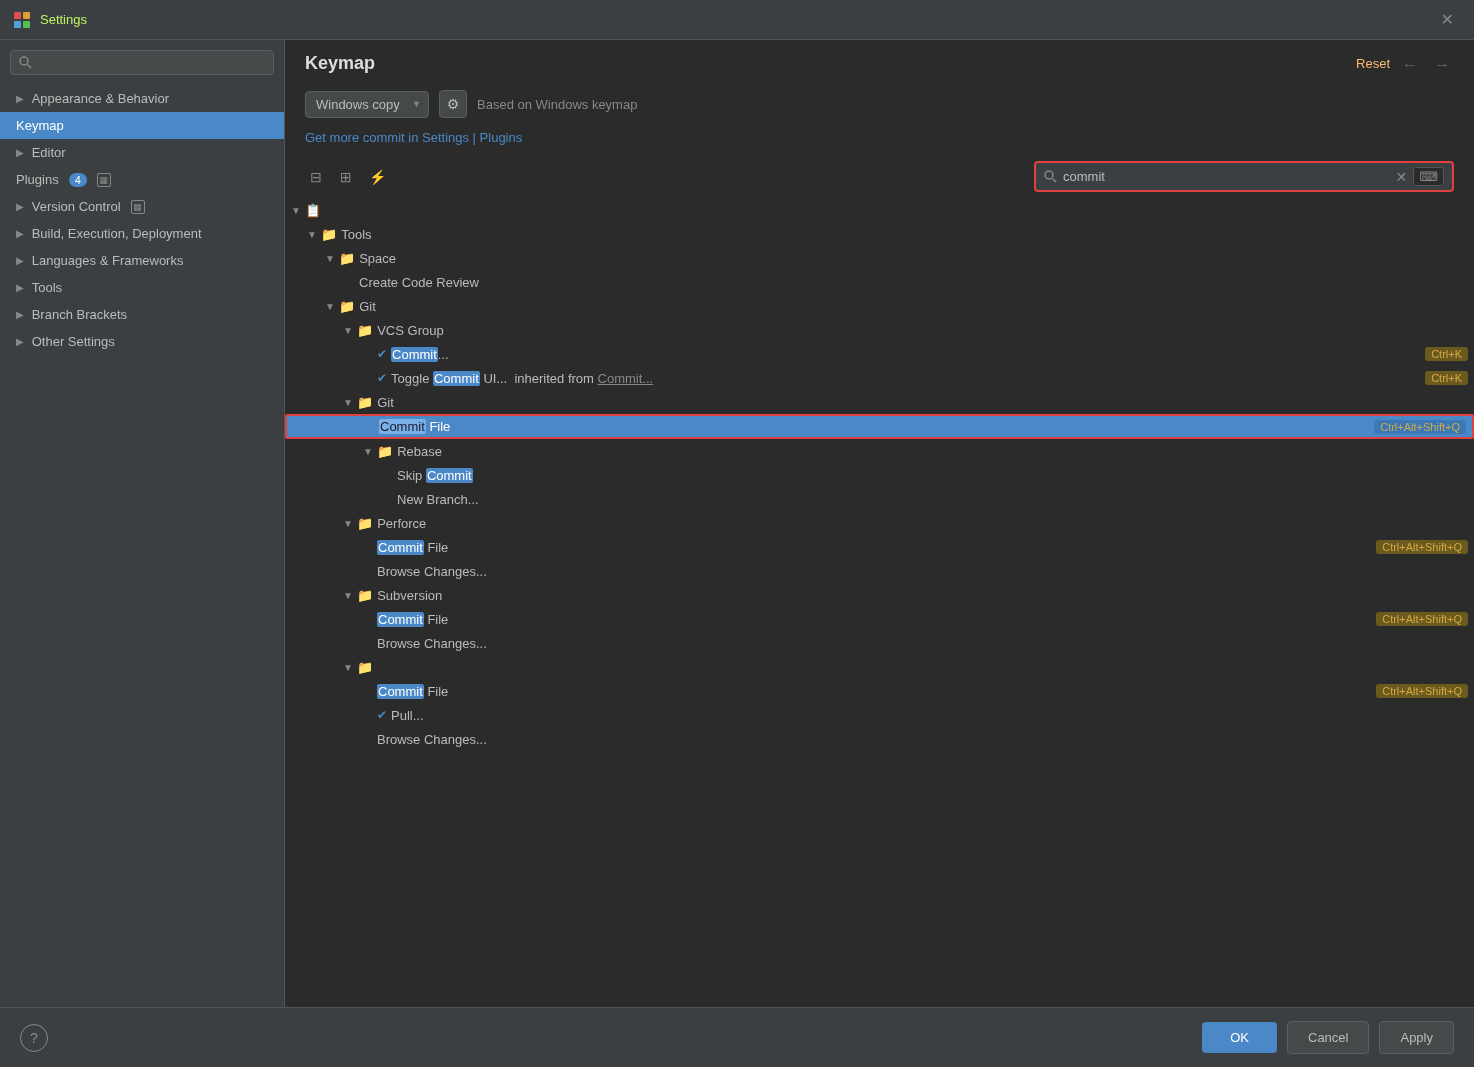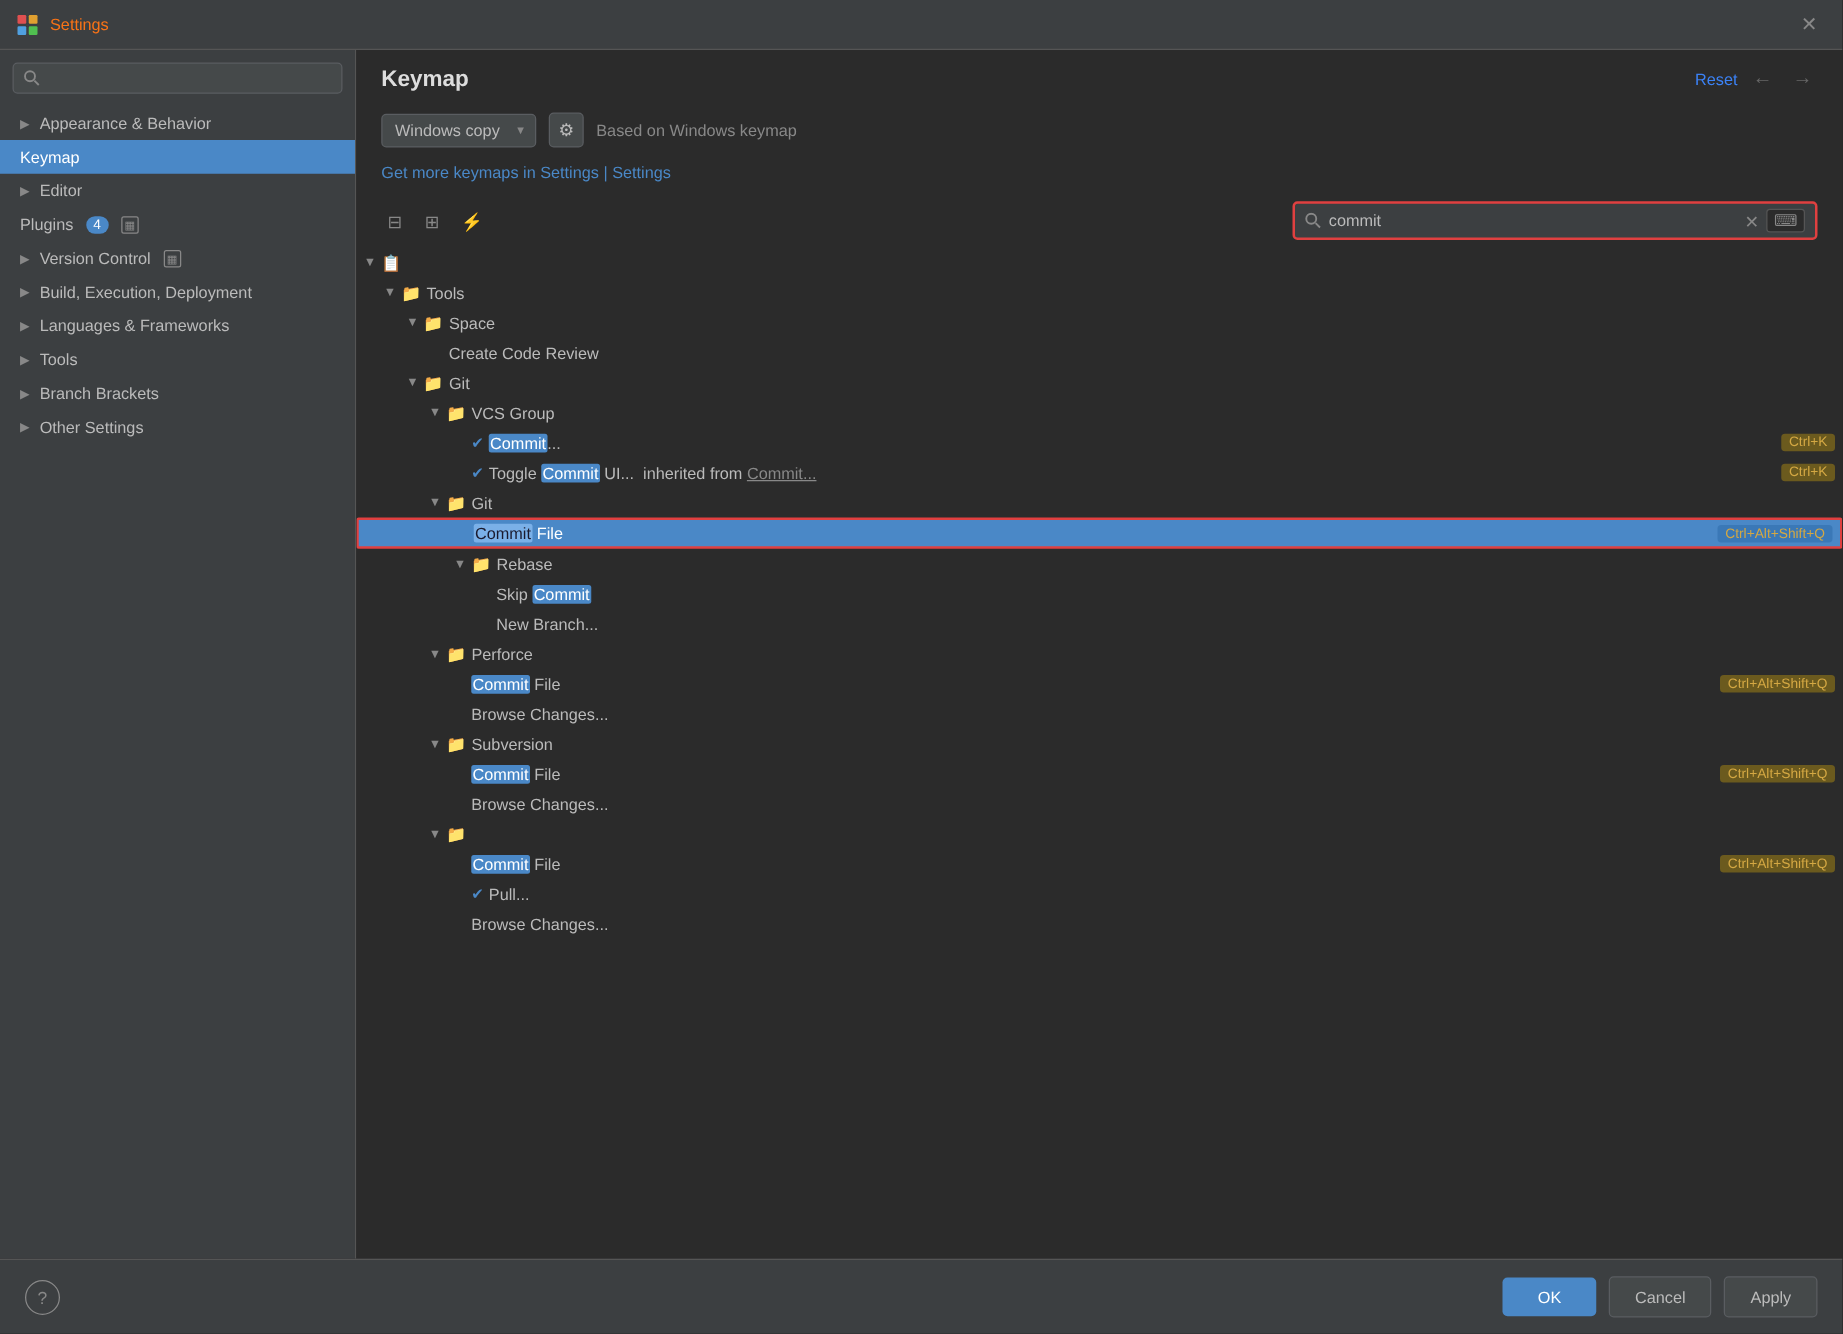--- a/index.html
+++ b/index.html
@@ -24,21 +24,21 @@
       border-bottom: 1px solid #555;
     }
     .title-bar-icon {
       width: 20px;
       height: 20px;
       margin-right: 8px;
       display: flex; align-items: center; justify-content: center;
       font-size: 16px;
     }
     .title-bar-title {
-      color: #f97316;
+      color: #bef264;
       font-size: 13px;
       flex: 1;
     }
     .title-bar-close {
       color: #888;
       cursor: pointer;
       font-size: 16px;
       padding: 4px 8px;
     }
 
@@ -138,21 +138,21 @@
       color: #ddd;
       font-size: 18px;
       font-weight: 600;
     }
     .header-right {
       display: flex;
       align-items: center;
       gap: 8px;
     }
     .reset-btn {
-      color: #3b82f6;
+      color: #fdba74;
       cursor: pointer;
       font-size: 13px;
     }
     .nav-arrow {
       color: #666;
       cursor: pointer;
       font-size: 16px;
       padding: 2px 4px;
     }
 
@@ -478,21 +478,21 @@
       <div class="select-wrapper">
         <select class="keymap-select">
           <option>Windows copy</option>
         </select>
       </div>
       <div class="gear-btn">⚙</div>
       <span class="based-on">Based on Windows keymap</span>
     </div>
 
     <div class="get-more-link">
-      <a href="#">Get more keymaps in Settings | Settings</a>
+      <a href="#">Get more commit in Settings | Plugins</a>
     </div>
 
     <div class="search-toolbar">
       <div class="toolbar-icons">
         <span class="toolbar-icon">⊟</span>
         <span class="toolbar-icon">⊞</span>
         <span class="toolbar-icon">⚡</span>
       </div>
       <div class="search-box">
         <svg width="13" height="13" viewBox="0 0 13 13">

